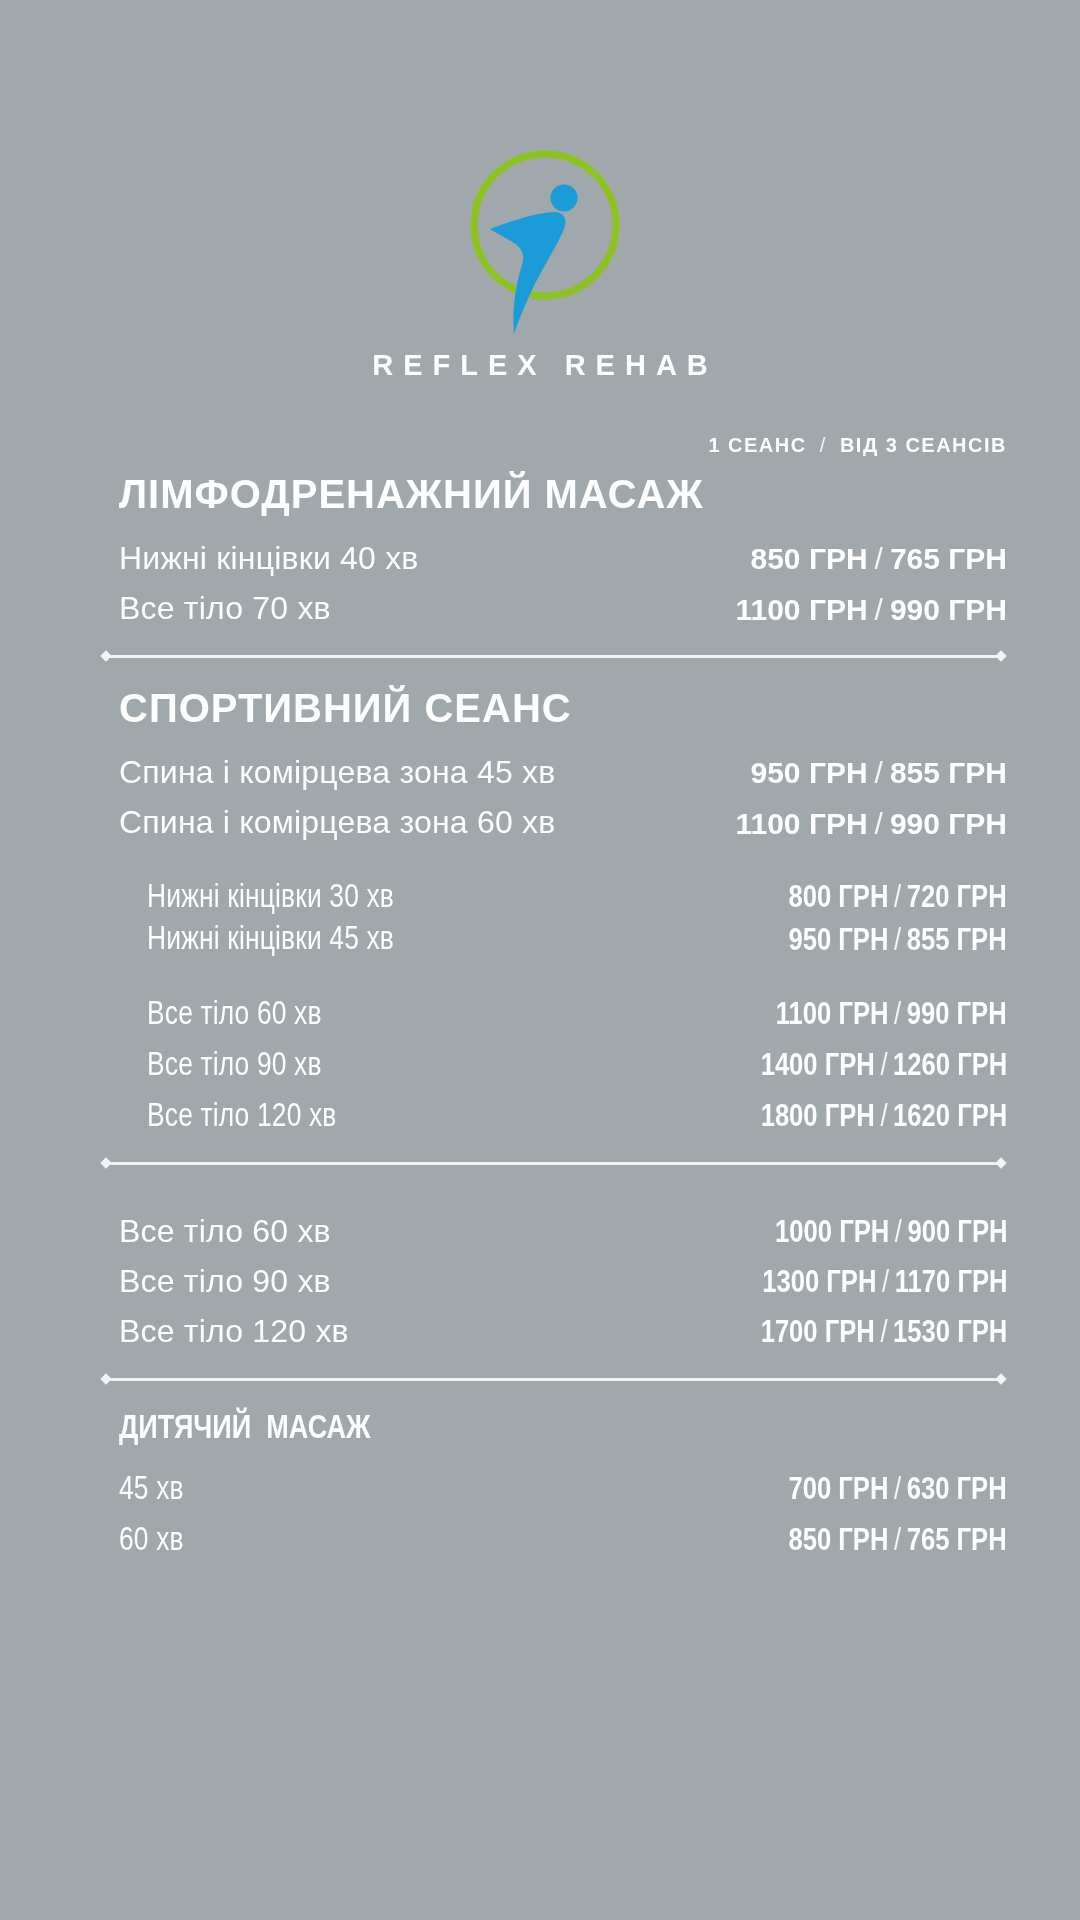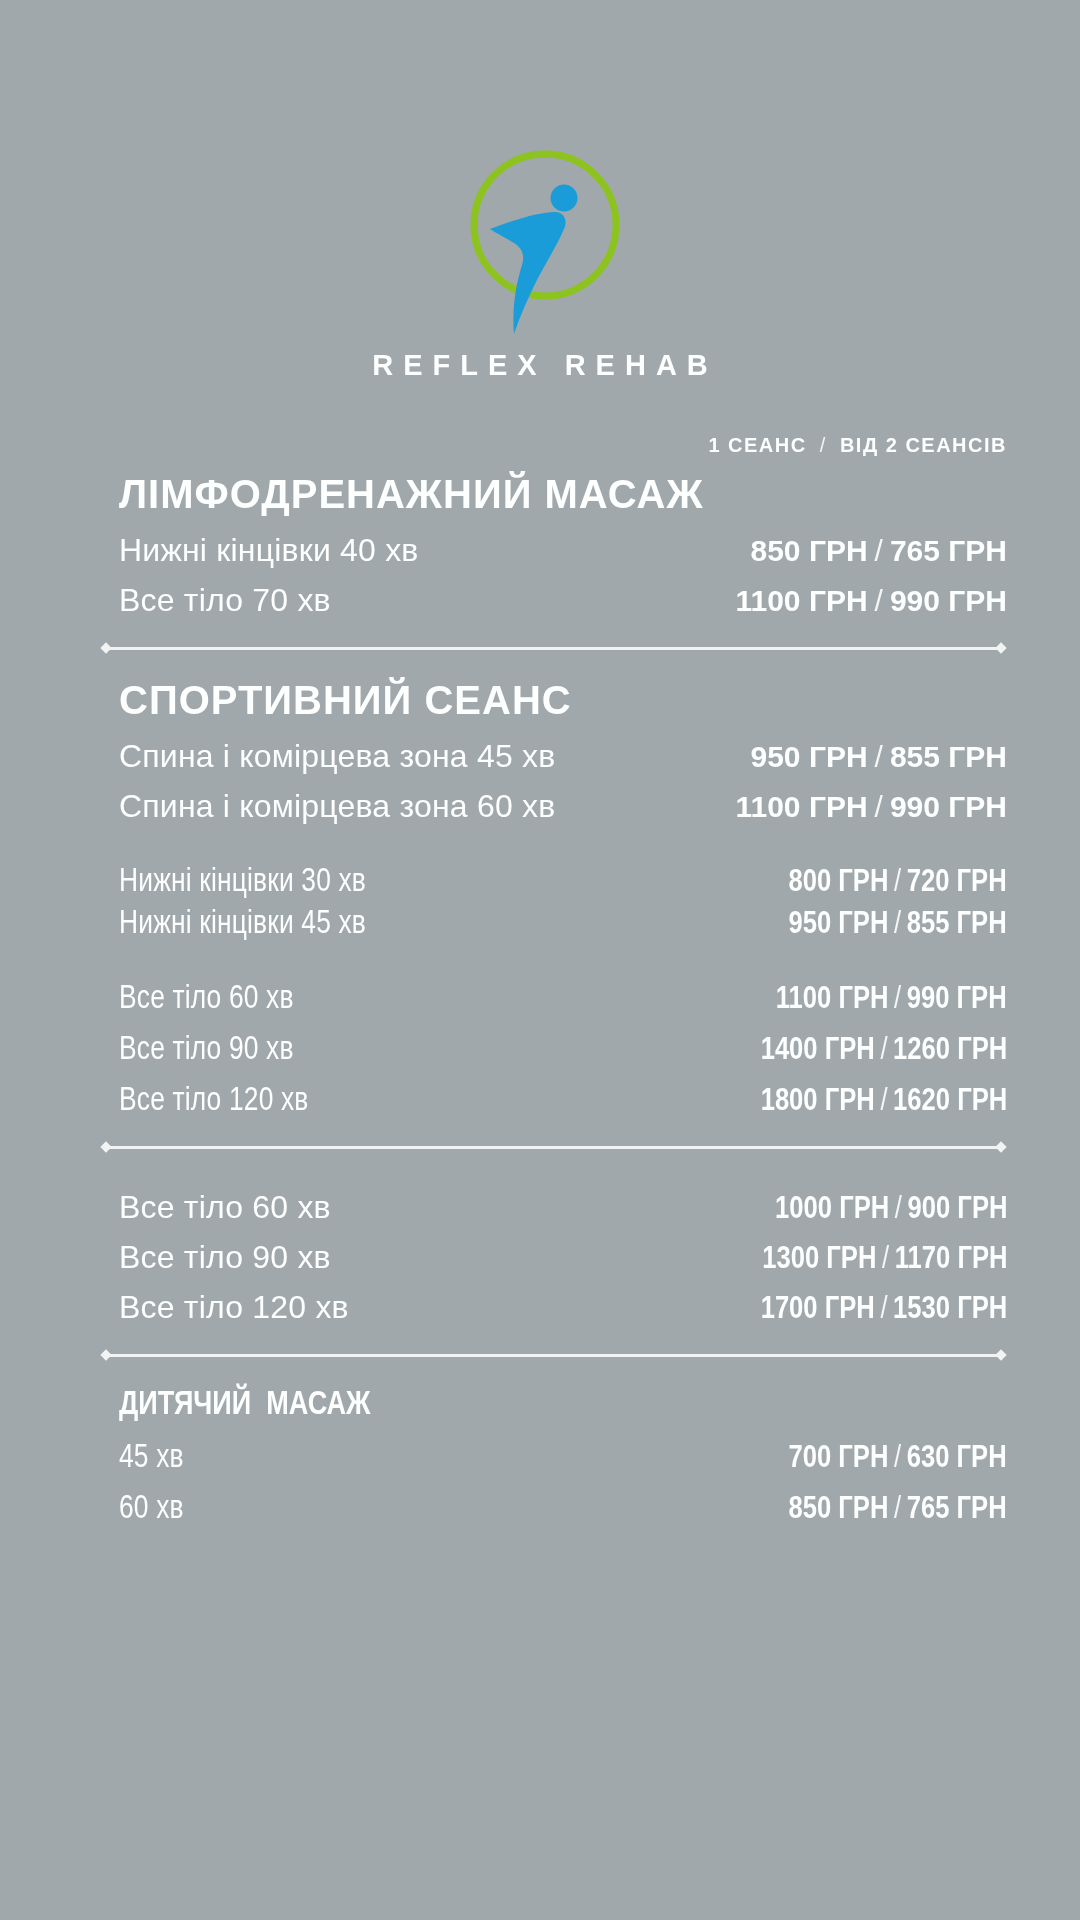--- a/index.html
+++ b/index.html
@@ -43,27 +43,27 @@
   .section:first-child{padding-top:14px;}
   .section-title{
     margin:0;
     font-size:40px;font-weight:bold;letter-spacing:1px;
     line-height:1.2;white-space:pre;
   }
   .section-title.cond-title{
     font-size:33px;letter-spacing:0;
     transform:scaleX(0.82);transform-origin:0 50%;
   }
-  .groups .group{margin-top:12px;}
-  .group + .group{margin-top:32px;}
+  .groups .group{margin-top:20px;}
+  .group + .group{margin-top:32px;margin-left:28px;}
   .row{
     display:flex;justify-content:space-between;align-items:baseline;
     line-height:1.28;
   }
-  .row + .row{margin-top:9px;}
+  .row + .row{margin-top:9px;align-items:flex-end;}
   .group.condensed-tight .row + .row{margin-top:0;}
   .label{font-size:32px;letter-spacing:.2px;}
   .price{font-size:30px;font-weight:bold;white-space:nowrap;display:inline-block;}
   .price .sep{font-weight:normal;opacity:.92;padding:0 7px;}
   .group.condensed .label,
   .group.condensed-tight .label{
     font-size:33px;display:inline-block;
     transform:scaleX(0.8);transform-origin:0 50%;
   }
   .group.condensed .price,
@@ -101,21 +101,21 @@
                C 97 127 94 120 86 115
                C 78 110 68 105 62 101 Z"></path>
     </svg>
     <div class="wordmark">REFLEX REHAB</div>
   </header>
 
   <main class="sheet">
     <div class="col-header">
       <span>1 СЕАНС</span>
       <span class="sep">/</span>
-      <span>ВІД 2 СЕАНСІВ</span>
+      <span>ВІД 3 СЕАНСІВ</span>
     </div>
     <div id="sections">
   <section class="section">
     <h2 class="section-title">ЛІМФОДРЕНАЖНИЙ МАСАЖ</h2>
     <div class="groups">
             <div class="group regular">
   <div class="row">
     <span class="label">Нижні кінцівки 40 хв</span>
     <span class="price">
       <span class="p1">850 ГРН</span><span class="sep">/</span><span class="p2">765 ГРН</span>

